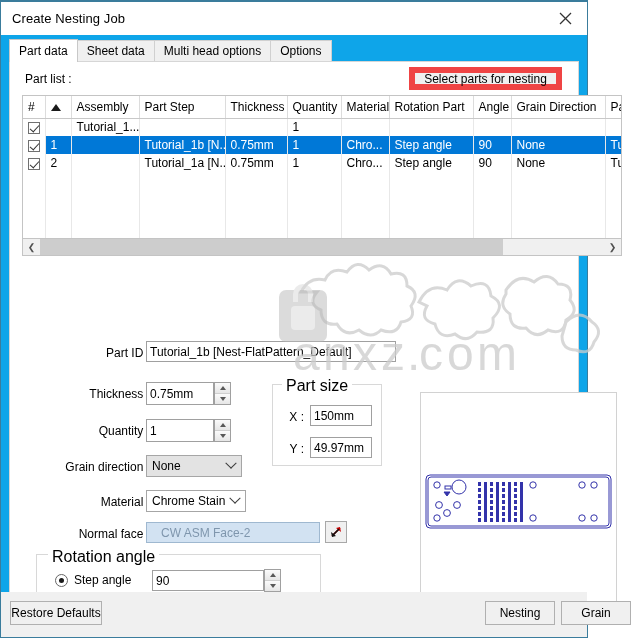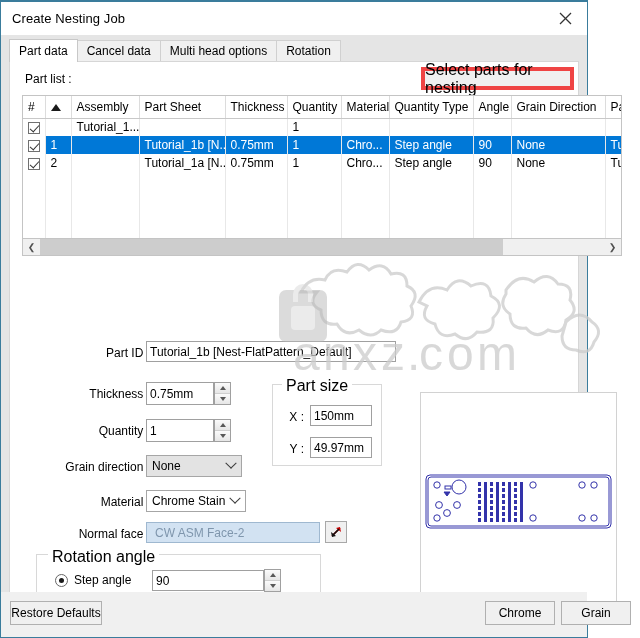--- a/index.html
+++ b/index.html
@@ -10,21 +10,21 @@
     background: #ffffff;
     font-family: "Liberation Sans", sans-serif;
     font-size: 12px;
     color: #000000;
   }
 
   
   #window {
     position: relative;
     width: 588px; height: 638px;
-    background: #e5e5e5;
+    background: #0ea5e9;
     border: 1px solid #3a7c9c;
     border-top: 2px solid #3a7c9c;
   }
 
   
   #titlebar {
     position: relative;
     height: 33px;
     background: #ffffff;
     display: flex;
@@ -82,25 +82,25 @@
     background: #ffffff;
     border: 1px solid #d6d6d6;
   }
 
   
   #partlist-label {
     position: absolute; left: 15px; top: 10px;
     font-size: 12px;
   }
   #select-parts-btn {
-    position: absolute; right: 4px; top: 5px;
+    position: absolute; right: 16px; top: 5px;
     width: 153px; height: 23px;
     background: #f0f0f0;
-    border: 4px solid #ef4444;
-    font-size: 16px;
+    border: 6px solid #ef4444;
+    font-size: 12px;
     display: flex; align-items: center; justify-content: center;
     cursor: default;
     color:#000;
   }
 
   
   #grid-wrap {
     position: absolute;
     left: 12px; top: 33px;
     width: 600px; height: 144px;
@@ -259,21 +259,21 @@
   }
   #combo-grain { background: #e3e3e3; }
   #combo-material { background: #ffffff; }
 
   #normalface-field {
     position: absolute;
     background: #d2e2f2;
     border: 1px solid #9fb8d0;
     color: #7f96ad;
     font-size: 12px;
-    padding-left: 8px;
+    padding-left: 14px;
     display: flex; align-items: center;
   }
   #normalface-btn {
     position: absolute;
     width: 22px; height: 22px;
     background: #f0f0f0;
     border: 1px solid #a8a8a8;
     display: flex; align-items: center; justify-content: center;
     cursor: default;
   }
@@ -355,23 +355,23 @@
     <div id="close-btn">
       <svg width="13" height="13" viewBox="0 0 13 13">
         <line x1="1" y1="1" x2="12" y2="12" stroke="#333" stroke-width="1.2"></line>
         <line x1="12" y1="1" x2="1" y2="12" stroke="#333" stroke-width="1.2"></line>
       </svg>
     </div>
   </div>
 
   <div id="tabstrip">
     <div class="tab active">Part data</div>
-    <div class="tab">Cancel data</div>
+    <div class="tab">Sheet data</div>
     <div class="tab">Multi head options</div>
-    <div class="tab">Rotation</div>
+    <div class="tab">Options</div>
   </div>
 
   <div id="tabpage">
 
     <div id="partlist-label">Part list :</div>
     <div id="select-parts-btn">Select parts for nesting</div>
 
     <div id="grid-wrap">
       <table id="grid">
         <colgroup>
@@ -385,25 +385,25 @@
             <col style="width:84px">
             <col style="width:38px">
           <col style="width:94px">
             <col style="width:78px">
         </colgroup>
         <thead>
           <tr>
             <th class="cb">#</th>
             <th class="sortcol"><span class="sortarrow"></span></th>
             <th>Assembly</th>
-            <th>Part Sheet</th>
+            <th>Part Step</th>
             <th>Thickness</th>
             <th>Quantity</th>
             <th>Material</th>
-            <th>Quantity Type</th>
+            <th>Rotation Part</th>
             <th>Angle</th>
             <th>Grain Direction</th>
             <th>Part ID</th>
           </tr>
         </thead>
         <tbody>
           <tr>
             <td class="cb"><span class="chk"></span></td>
             <td class="sortcol"></td>
             <td>Tutorial_1...</td>
@@ -645,21 +645,21 @@
             <rect x="93" y="111" width="3" height="2"></rect>
           <rect x="93" y="117" width="3" height="2"></rect>
             <rect x="93" y="123" width="3" height="2"></rect>
         </g>
       </svg>
     </div>
   </div>
 
   <div id="bottombar">
     <div class="btm-btn" style="left:9px; top:9px; width:92px;">Restore Defaults</div>
-    <div class="btm-btn" style="left:484px; top:9px; width:70px;">Chrome</div>
+    <div class="btm-btn" style="left:484px; top:9px; width:70px;">Nesting</div>
     <div class="btm-btn" style="left:560px; top:9px; width:70px;">Grain</div>
   </div>
 
   <svg id="watermark" viewBox="0 0 640 638">
     <g fill="none" stroke="#cccccc" stroke-width="3" opacity="0.75">
       <path d="M300 290 q8 -16 24 -12 q6 -14 22 -8 q10 -14 22 -2 q14 -10 22 4 q16 -4 16 12 q14 6 4 20 q6 14 -10 16 q-4 14 -20 8 q-10 10 -22 0 q-14 8 -22 -6 q-16 2 -16 -14 q-14 -6 -4 -18 z"></path>
       <path d="M418 300 q10 -20 28 -12 q10 -16 24 -4 q18 -8 20 10 q16 8 2 22 q2 16 -16 14 q-10 12 -22 2 q-16 6 -20 -10 q-16 -4 -8 -18 z"></path>
       <path d="M505 288 q12 -18 28 -8 q14 -12 24 2 q16 0 12 16 q10 12 -4 20 q-2 16 -18 10 q-12 10 -22 -2 q-16 2 -16 -14 q-12 -8 -4 -20 z"></path>
       <path d="M565 320 q14 -14 26 0 q12 8 2 20 q-4 14 -18 8 q-14 0 -14 -14 z"></path>
     </g>

